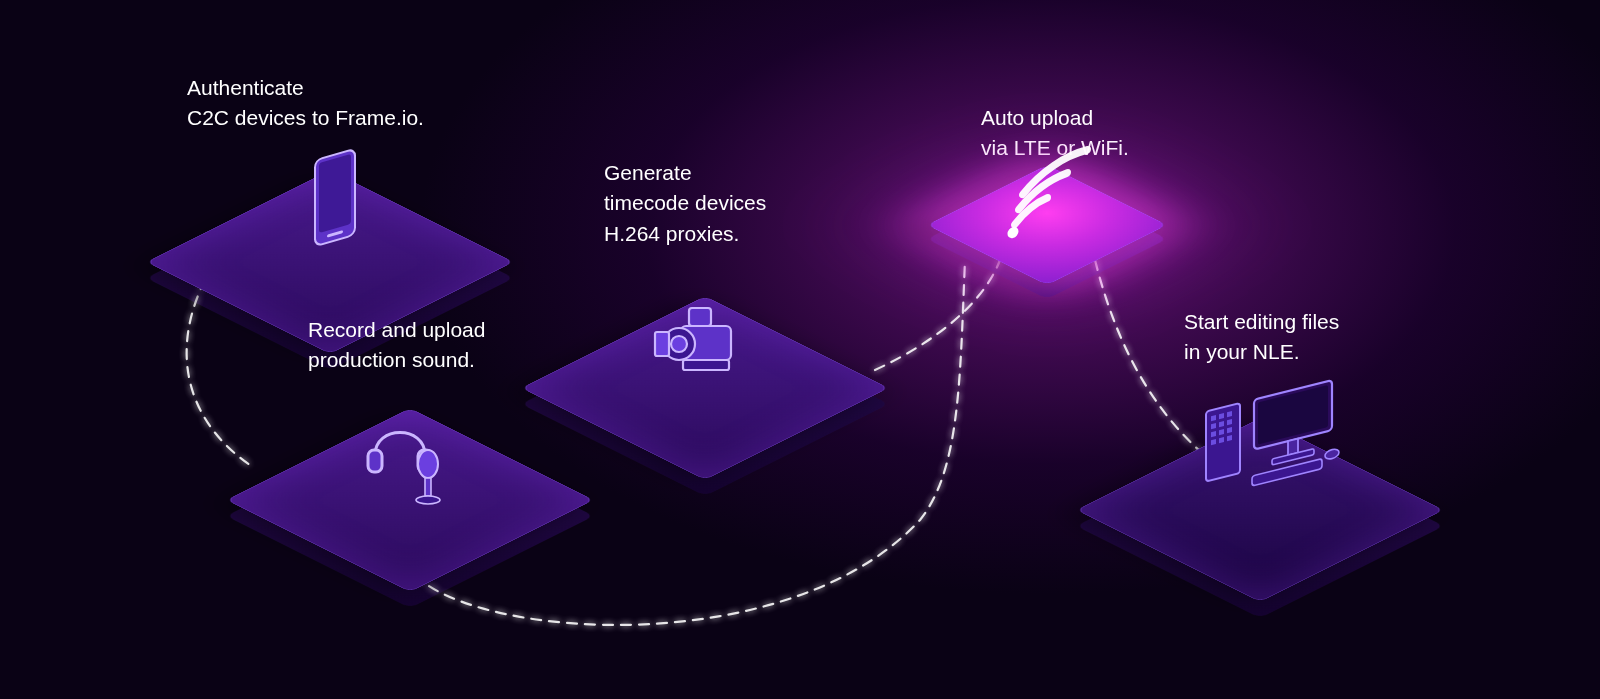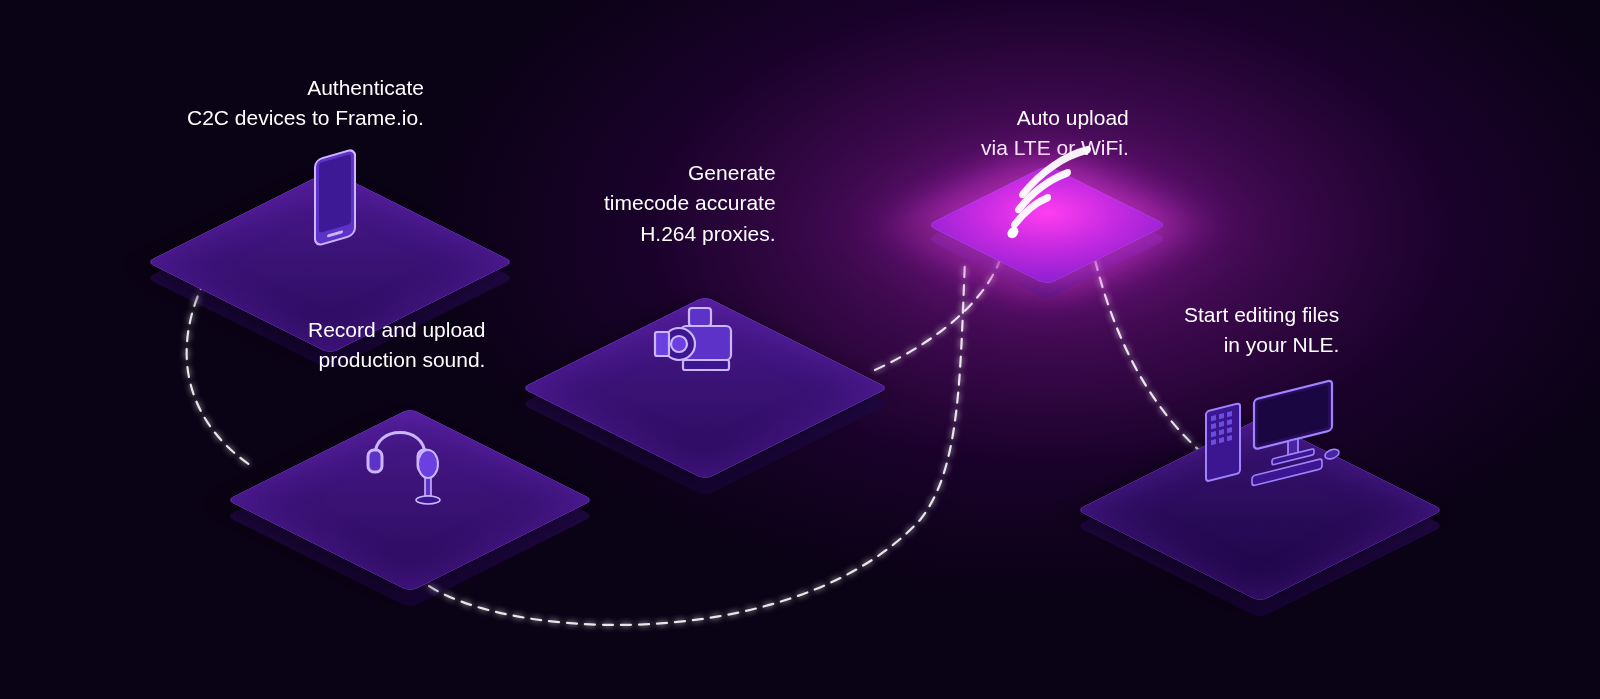--- a/index.html
+++ b/index.html
@@ -11,21 +11,21 @@
     font-family: -apple-system, BlinkMacSystemFont, "Segoe UI", Helvetica, Arial, sans-serif;
   }
   body {
     background: radial-gradient(ellipse 900px 520px at 1050px 230px, rgba(170, 30, 190, 0.55), rgba(60, 0, 90, 0.3) 45%, #0a0215 70%);
     background-color: #0a0215;
     position: relative;
     color: #fff;
   }
   .label {
     position: absolute;
-    text-align: right;
+    text-align: left;
     font-size: 21px;
     line-height: 1.45;
     font-weight: 400;
     color: #ffffff;
     white-space: pre;
   }
 
   
   .tile {
     position: absolute;
@@ -158,21 +158,21 @@
         <ellipse cx="16" cy="18" rx="10" ry="14" fill="#6b3fe0" stroke="#cbb6ff" stroke-width="2"></ellipse>
         <rect x="13" y="32" width="6" height="18" fill="#5d32c8" stroke="#cbb6ff" stroke-width="1.6"></rect>
         <ellipse cx="16" cy="54" rx="12" ry="4" fill="#3b1690" stroke="#cbb6ff" stroke-width="1.6"></ellipse>
       </g>
     </svg>
   </div>
 </div>
 
 <div>
   <div class="label" style="left:604px; top:158px;">Generate
-timecode accurate
+timecode devices
 H.264 proxies.</div>
   <div class="tile-edge" style="left:575px; top:258px;"></div>
   <div class="tile" style="left:575px; top:258px;"></div>
   <div class="icon" style="left:645px; top:285px;">
     <svg width="120" height="110" viewBox="0 0 120 110">
       <g stroke="#cbb6ff" stroke-width="2.2" fill="#5d32c8">
 
         <rect x="36" y="36" width="50" height="34" rx="5"></rect>
 
         <rect x="44" y="18" width="22" height="18" rx="3"></rect>
@@ -201,21 +201,21 @@
           <path d="M24 60 C 38 46, 54 38, 72 36"></path>
           <path d="M28 46 C 46 28, 70 18, 92 18"></path>
         </g>
         <circle cx="18" cy="82" r="5.5" fill="#ffffff"></circle>
       </g>
     </svg>
   </div>
 </div>
 
 <div>
-  <div class="label" style="left:1184px; top:300px;">Start editing files
+  <div class="label" style="left:1184px; top:307px;">Start editing files
 in your NLE.</div>
   <div class="tile-edge" style="left:1130px; top:380px;"></div>
   <div class="tile nle" style="left:1130px; top:380px;"></div>
   <div class="icon" style="left:1200px; top:395px; width:150px;">
     <svg width="150" height="120" viewBox="0 0 150 120">
 
       <g transform="skewY(-14)">
         <rect x="6" y="18" width="34" height="70" rx="3" fill="#3b1690" stroke="#9f84ff" stroke-width="2"></rect>
         <g fill="#6b4de0">
           <rect x="11" y="24" width="5" height="5"></rect>

